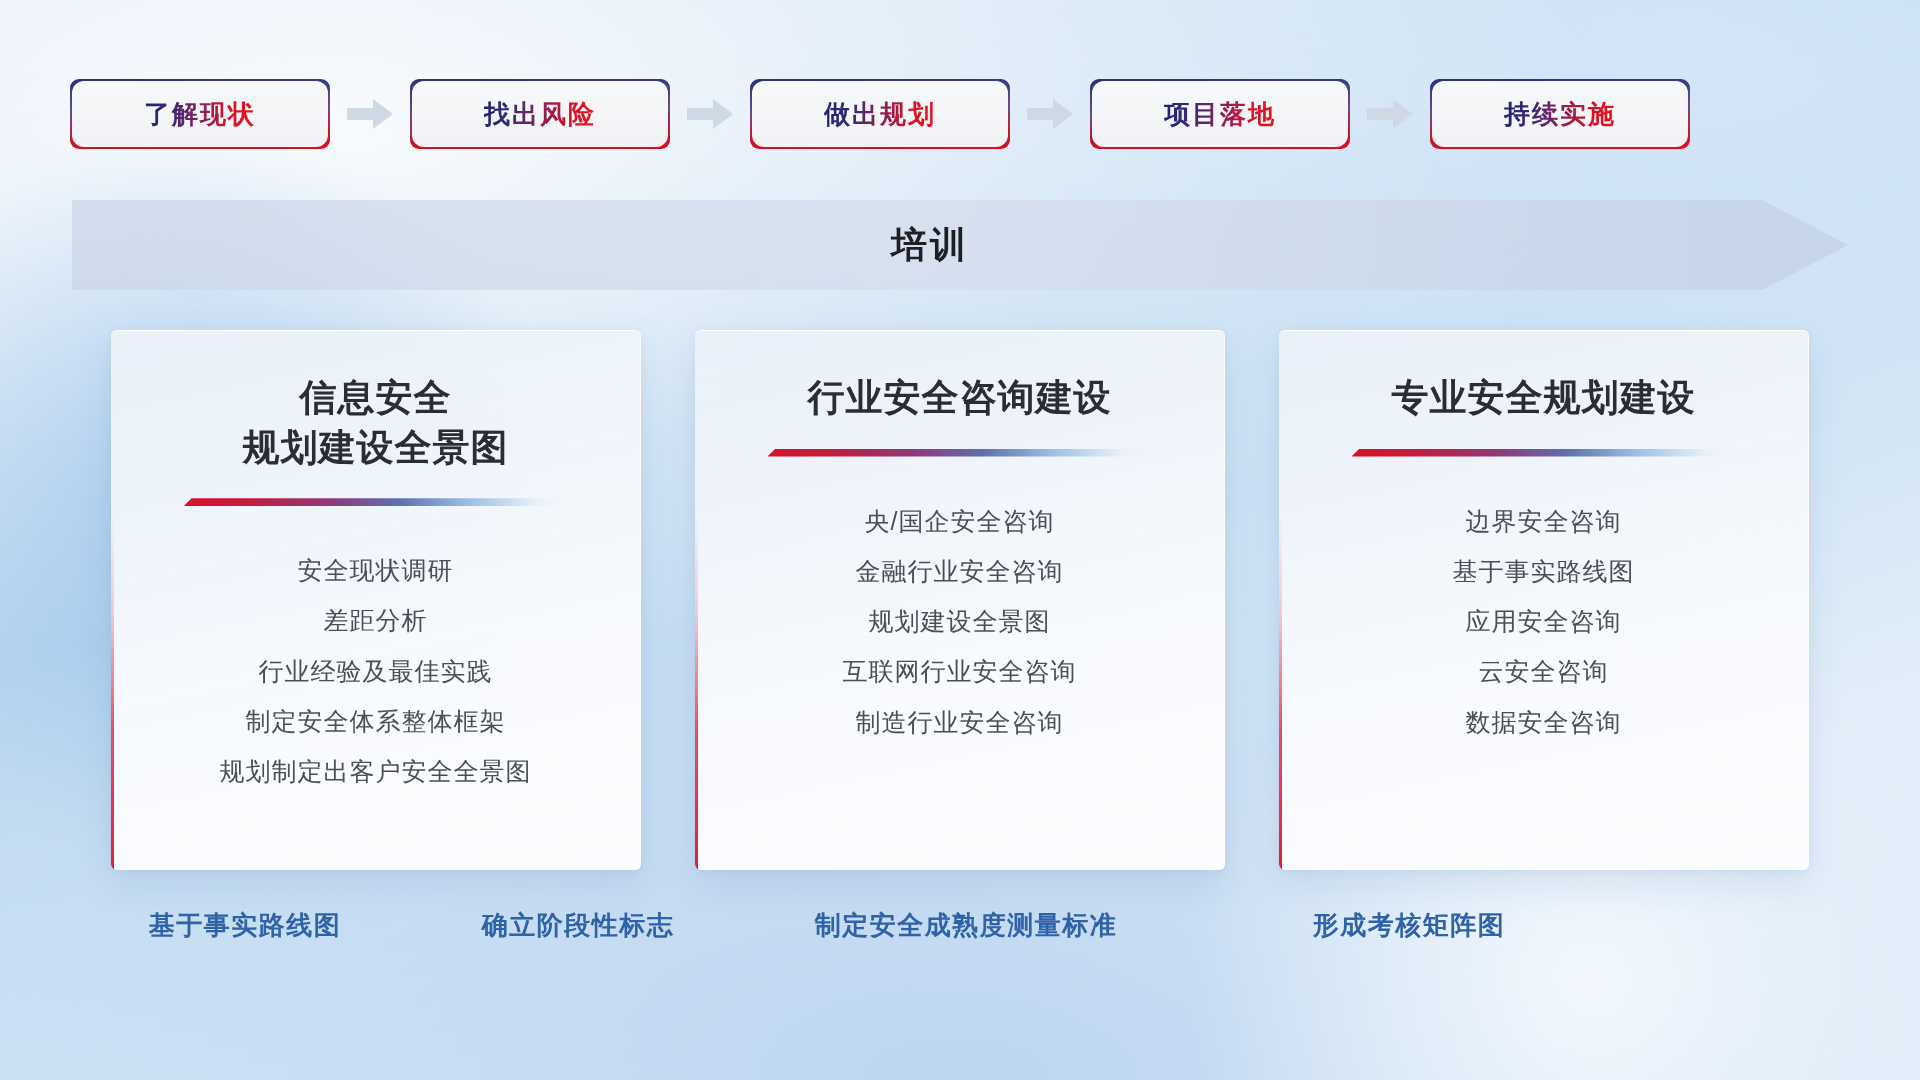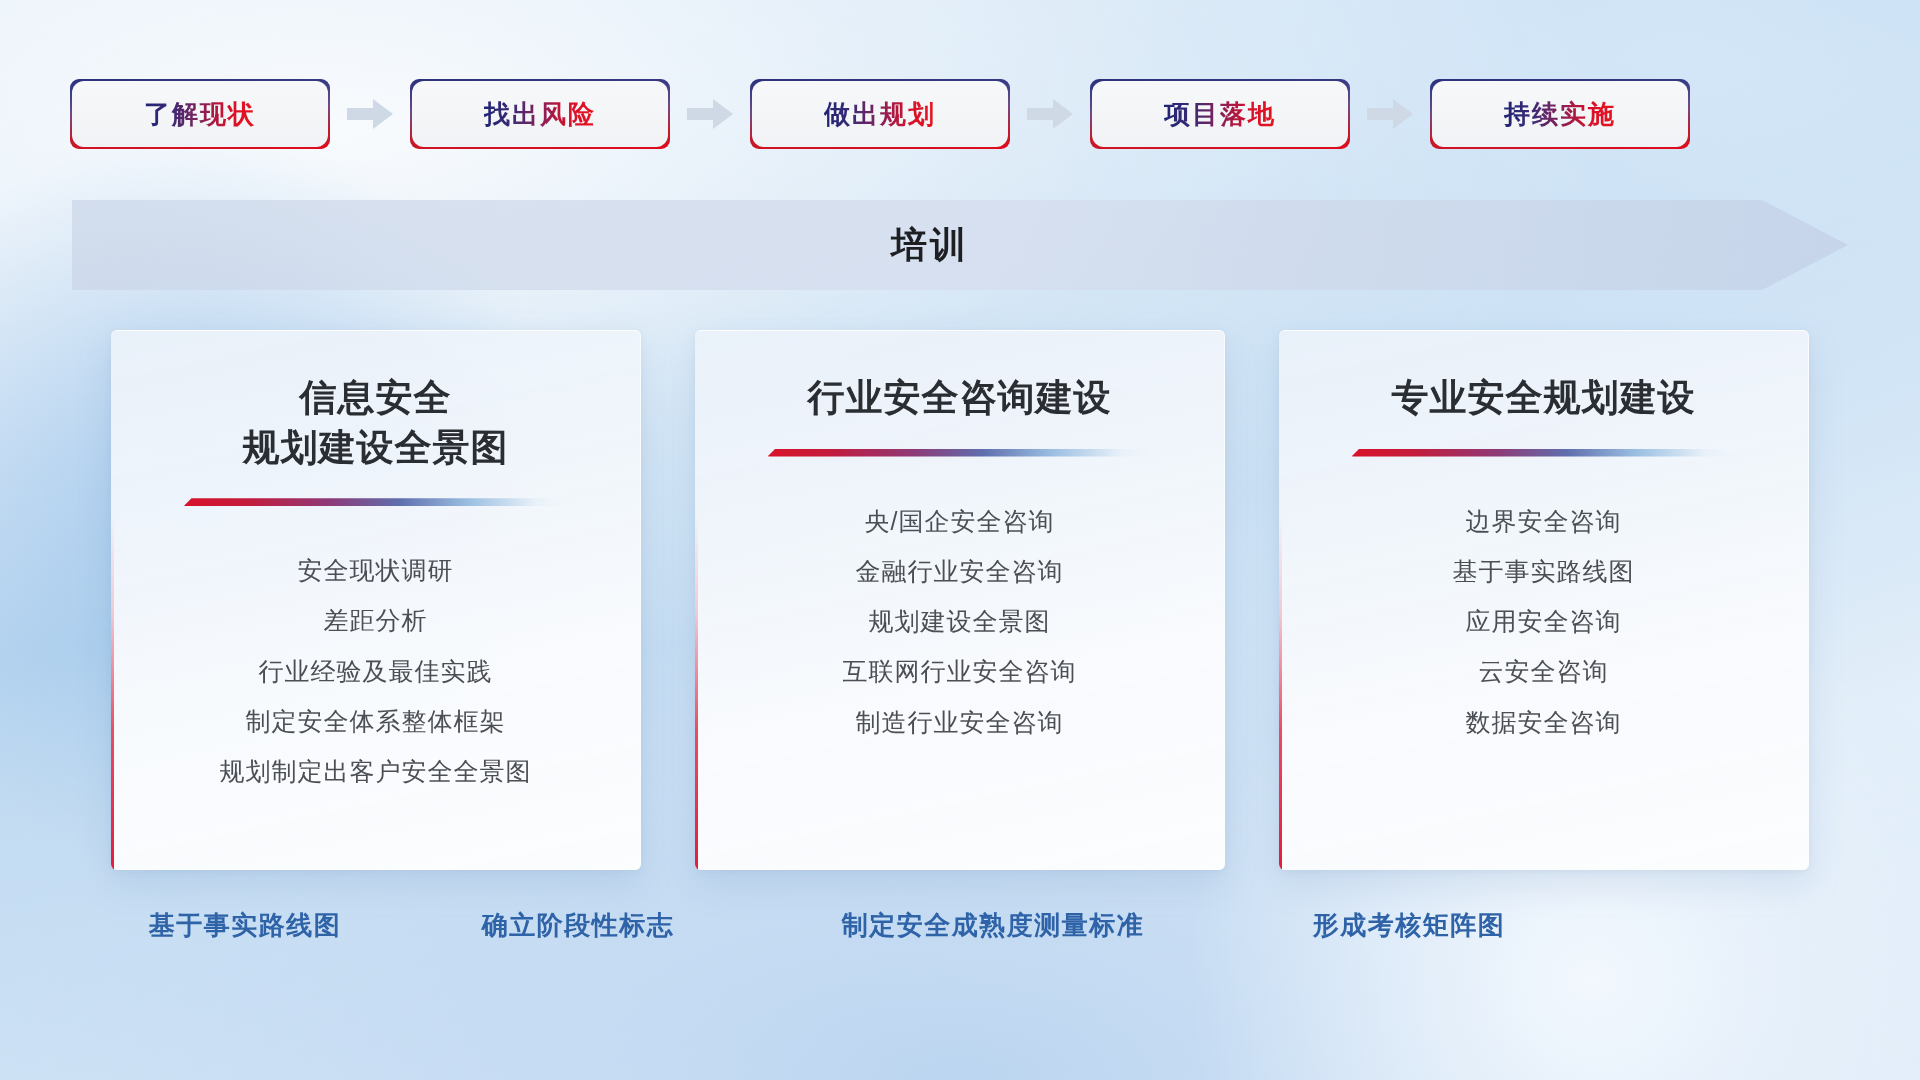--- a/index.html
+++ b/index.html
@@ -331,17 +331,17 @@
         <li>应用安全咨询</li>
         <li>云安全咨询</li>
         <li>数据安全咨询</li>
       </ul>
     </div>
   </div>
 
   <div class="captions">
     <div class="caption" id="cap0" style="left: 245px;">基于事实路线图</div>
     <div class="caption" id="cap1" style="left: 578px;">确立阶段性标志</div>
-    <div class="caption" id="cap2" style="left: 966px; margin-left: 27px;">制定安全成熟度测量标准</div>
+    <div class="caption" id="cap2" style="left: 966px;">制定安全成熟度测量标准</div>
     <div class="caption" id="cap3" style="left: 1409px;">形成考核矩阵图</div>
   </div>
 
 </div>
 
 </body></html>

